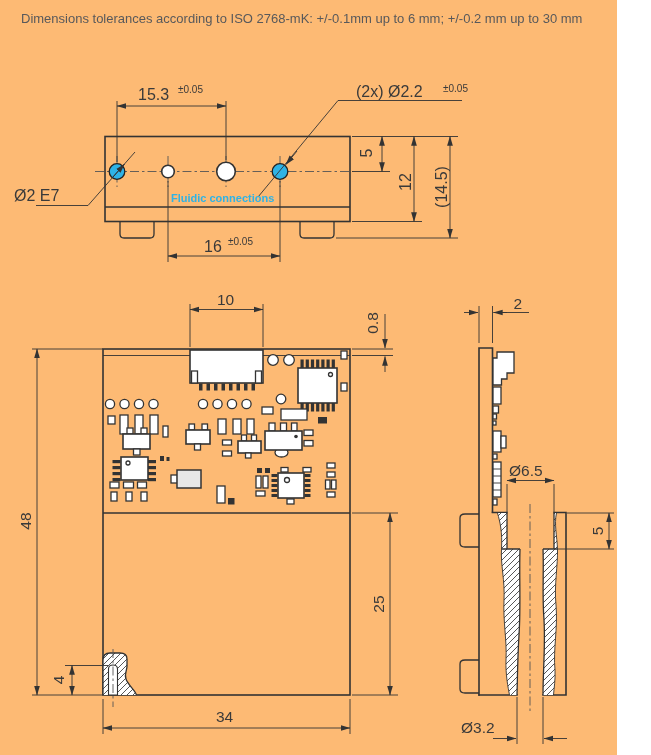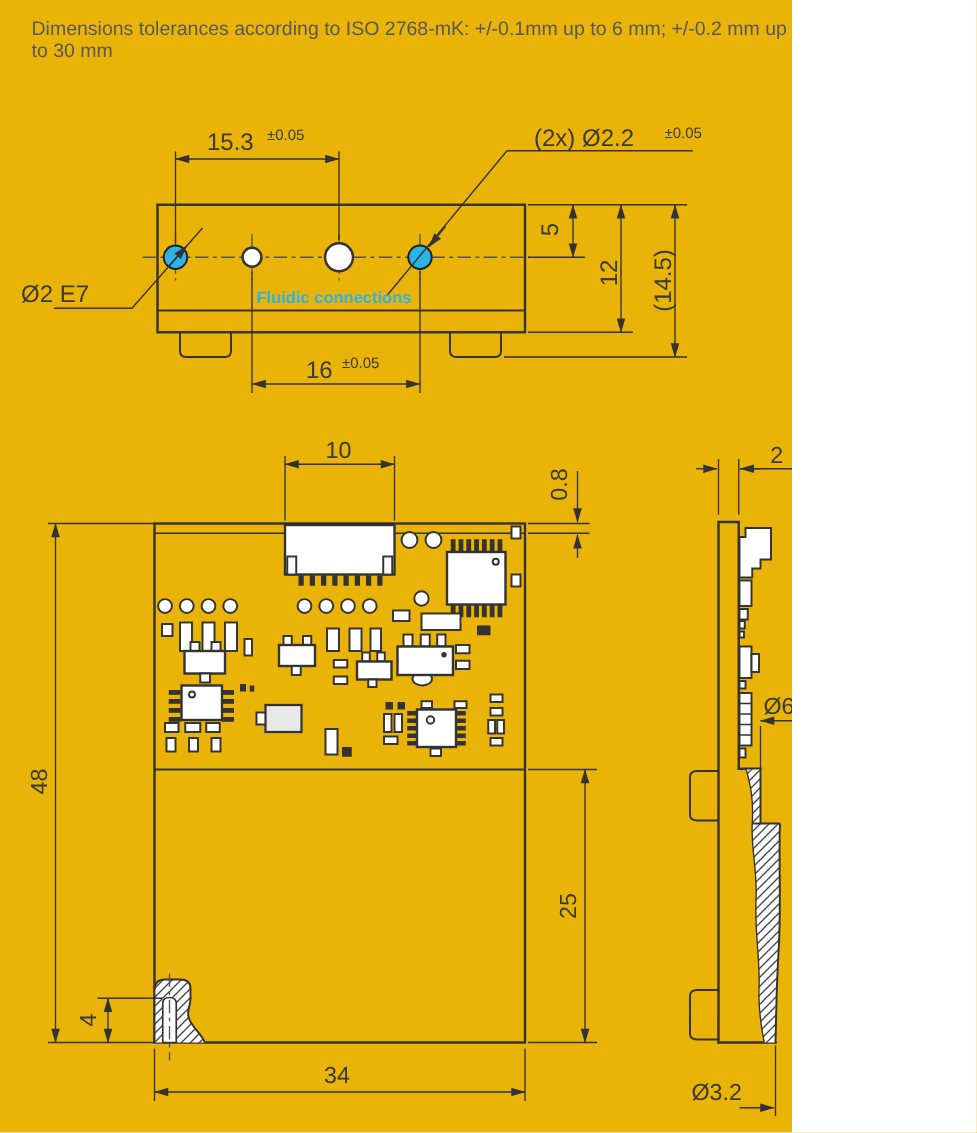--- a/index.html
+++ b/index.html
@@ -1,16 +1,16 @@
 <!DOCTYPE html>
 <html style="--accent: #2fb3e6; --line: #333333; --text: #3a3a3a; --muted: #58595b;"><head>
 <meta charset="utf-8">
 <style>
   html,body{margin:0;padding:0;background:#fff;}
-  #page{position:relative;width:528px;height:755px;background:#eab308;overflow:hidden;
+  #page{position:relative;width:617px;height:755px;background:#fdba74;overflow:hidden;
         font-family:"Liberation Sans",sans-serif;}
   #note{position:absolute;left:21px;top:11px;font-size:13px;color:var(--muted,#58595b);}
   svg{position:absolute;left:0;top:0;}
   .ln   {stroke:var(--line,#333);stroke-width:1.6;fill:none;stroke-linecap:square;}
   .ln2  {stroke:var(--line,#333);stroke-width:1.3;fill:none;}
   .thin {stroke:var(--line,#333);stroke-width:0.9;fill:none;}
   .cl   {stroke:#555;stroke-width:0.9;fill:none;stroke-dasharray:9 3 2.5 3;}
   .cmp  {stroke:var(--line,#333);stroke-width:1.3;fill:#fff;}
   .cmpb {stroke:var(--line,#333);stroke-width:1.6;fill:#fff;}
   .cmpf {fill:var(--line,#333);stroke:none;}

